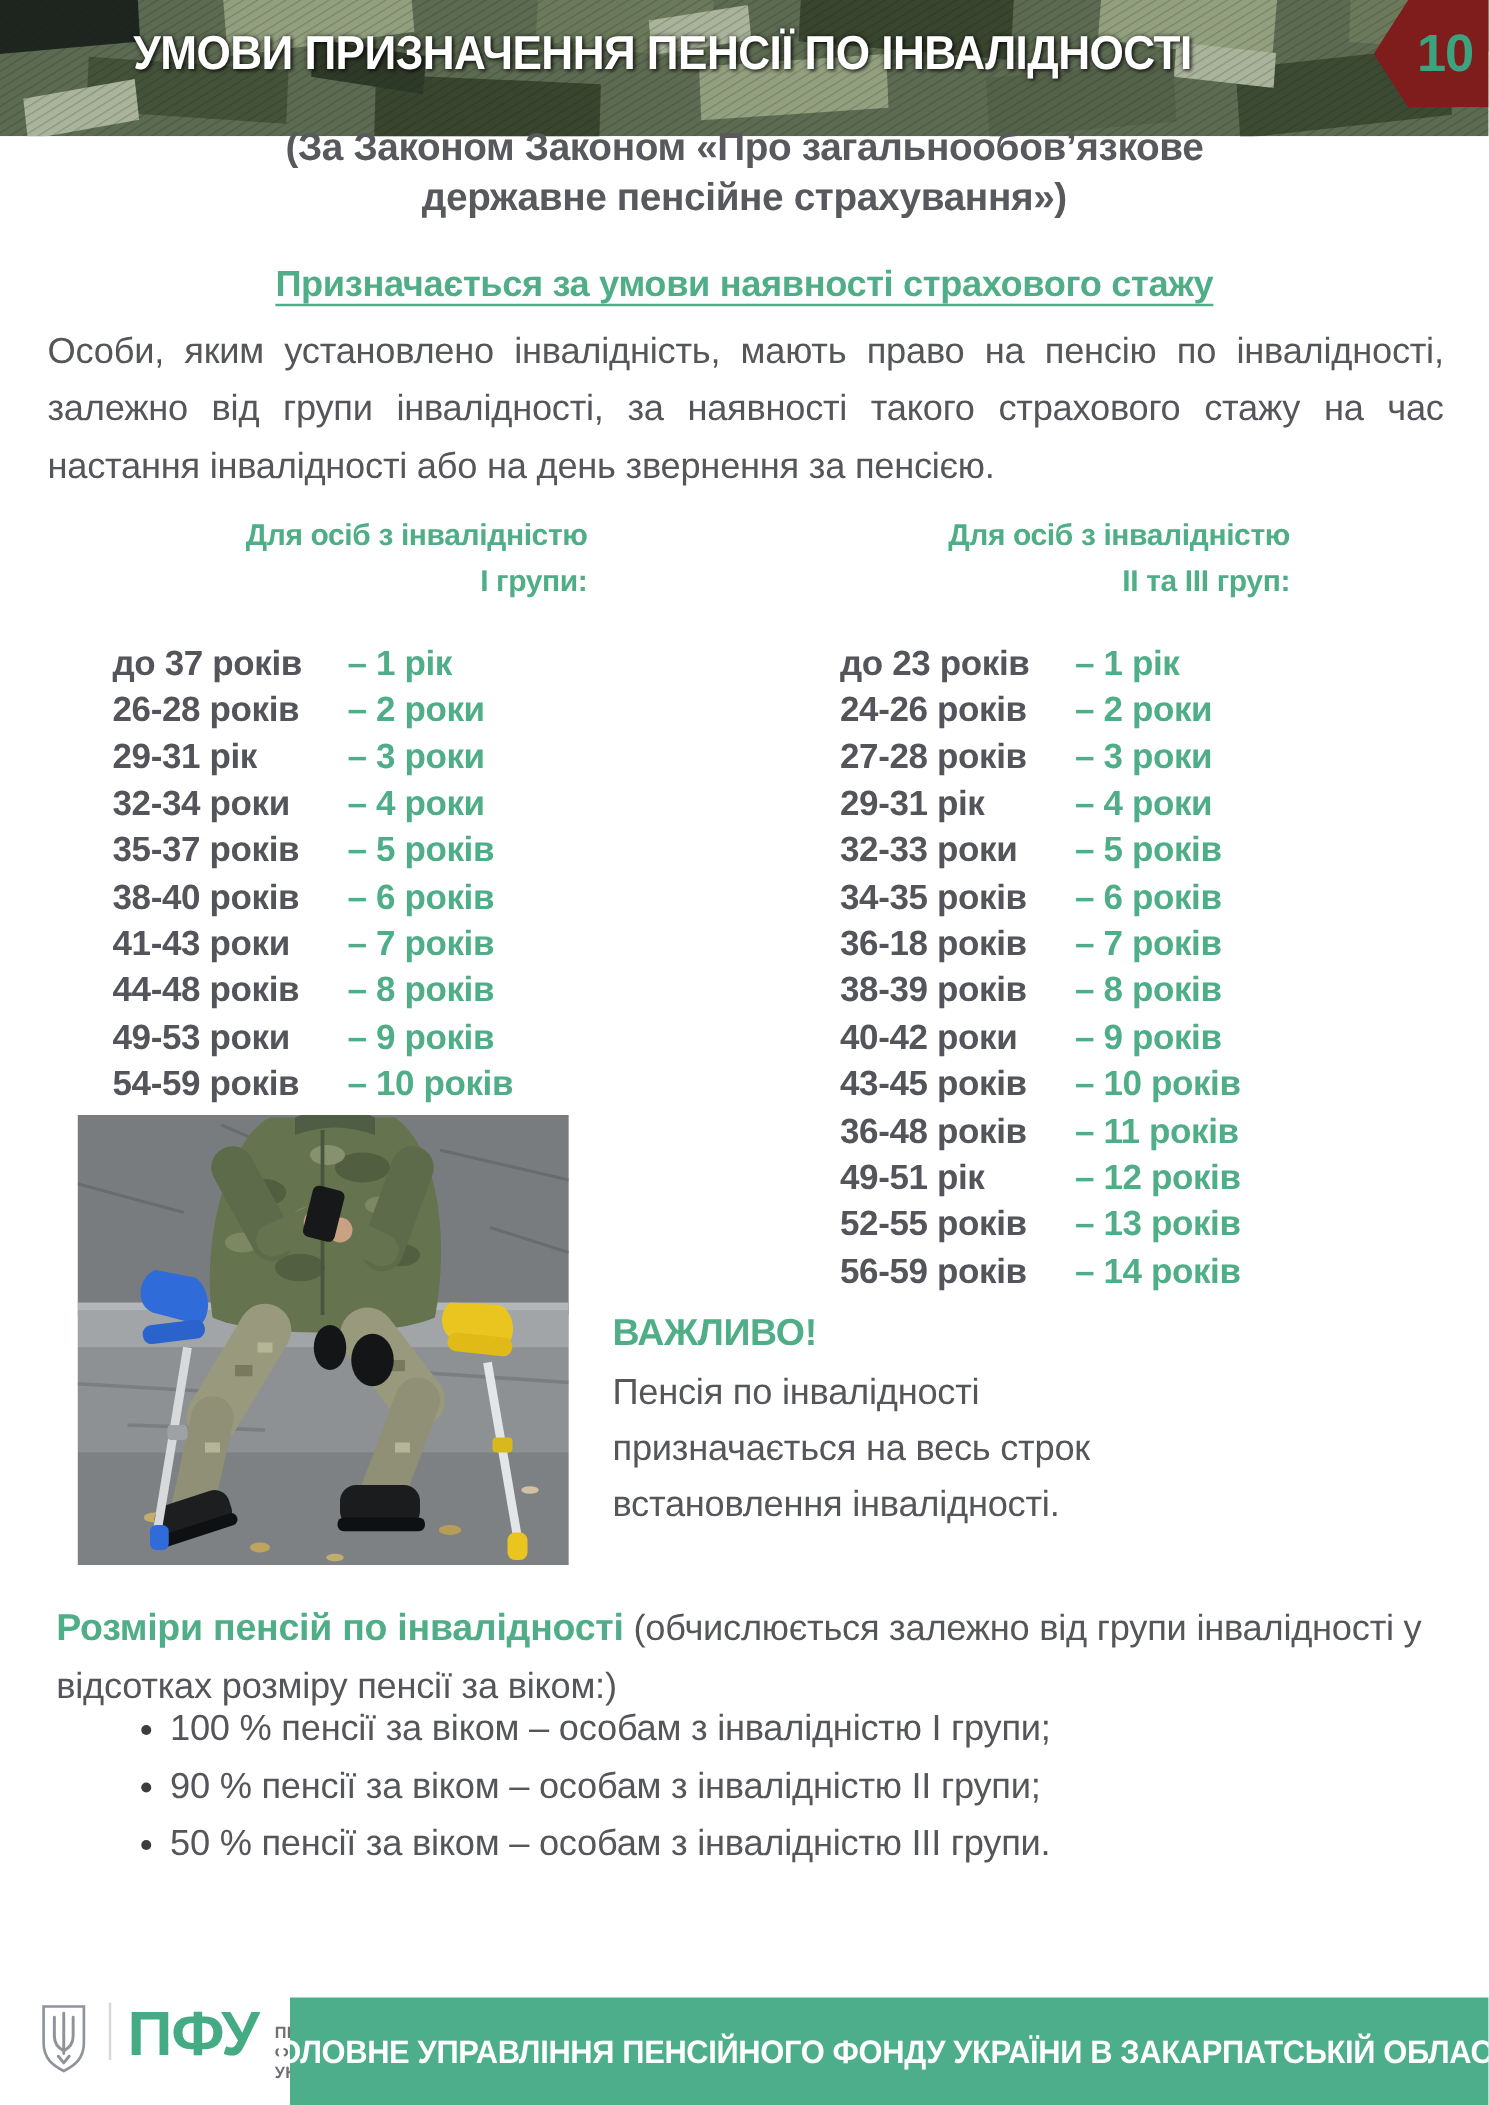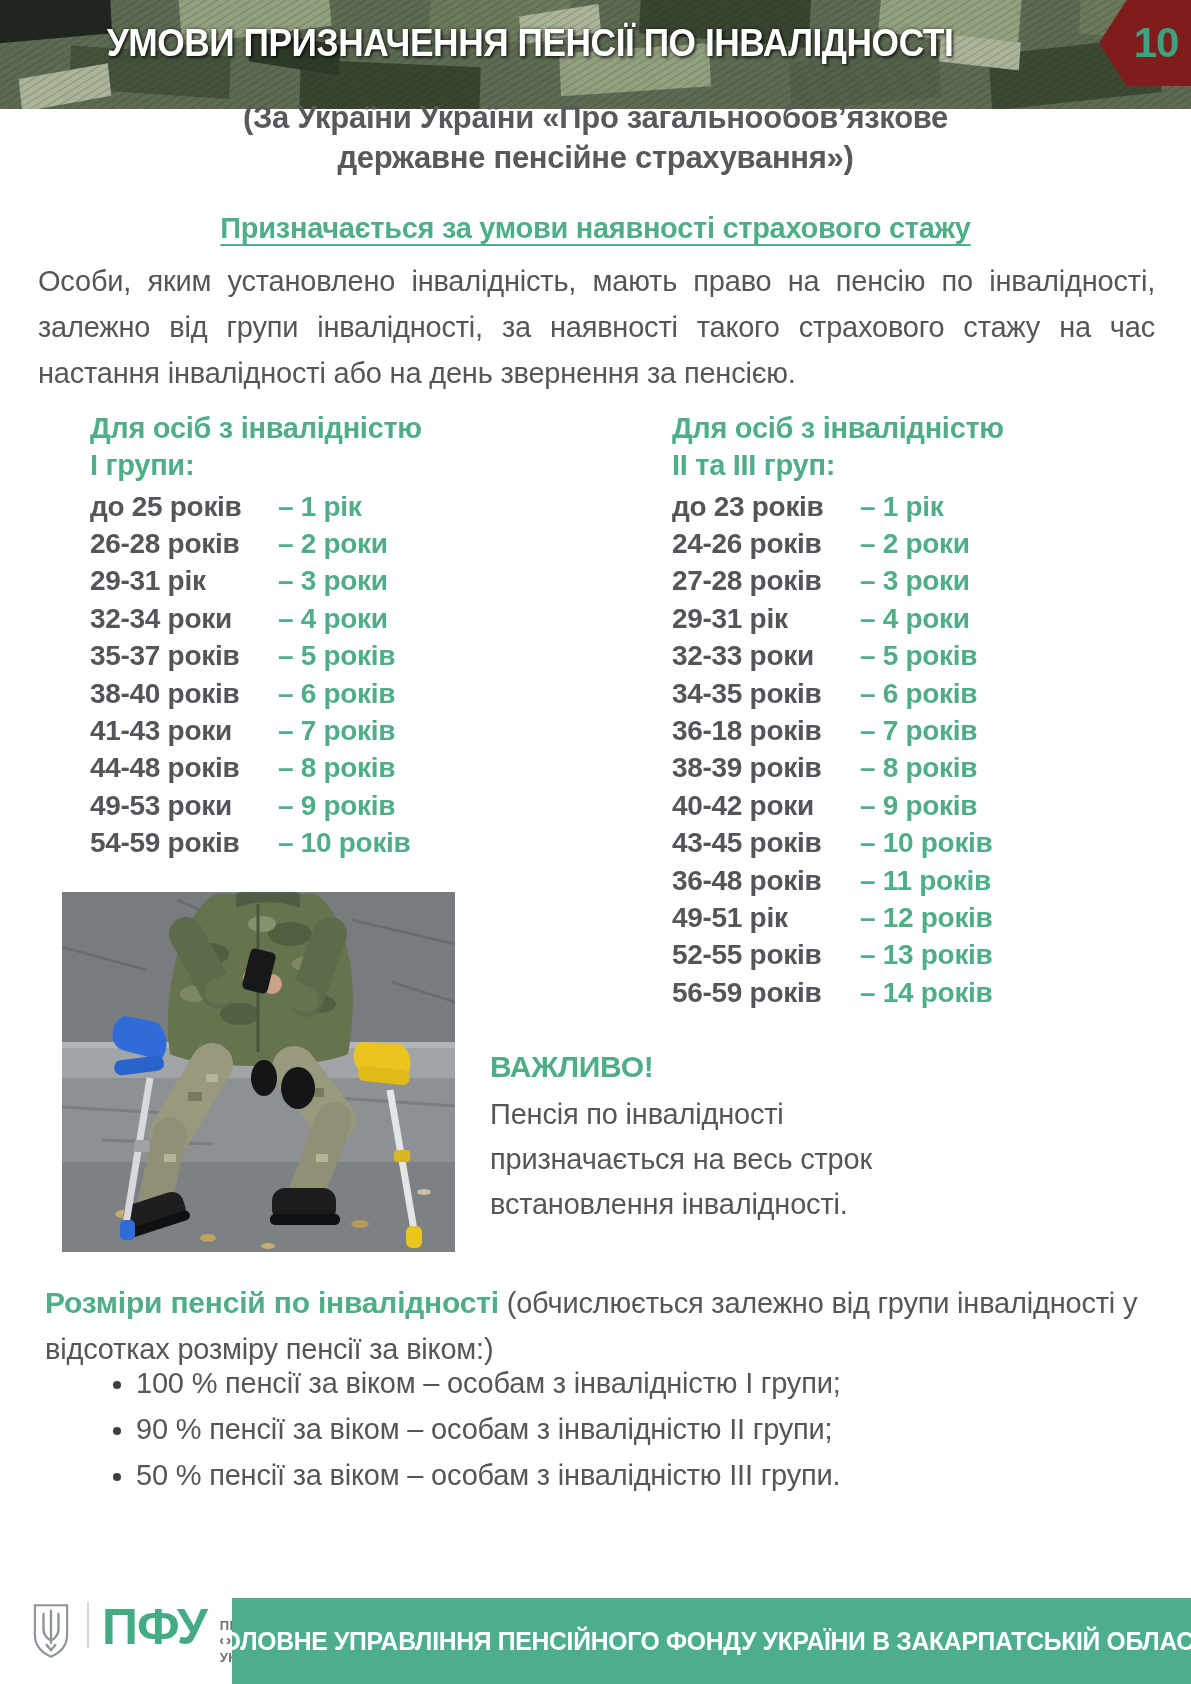--- a/index.html
+++ b/index.html
@@ -45,22 +45,22 @@
   .intro {
     position:absolute; top:258px; left:38px; width:1117px;
     font-size:29px; line-height:46px; text-align:justify; color:#55565a; letter-spacing:-0.2px;
   }
 
   
   .col { position:absolute; top:410px; }
   .col-1 { left:90px;  width:380px; }
   .col-2 { left:672px; width:360px; }
   .col-heading {
-    text-align:left; color:#4fae87; font-size:29px; font-weight:700; line-height:37px;
-    letter-spacing:-0.3px; margin-bottom:4px;
+    text-align:right; color:#4fae87; font-size:24px; font-weight:700; line-height:37px;
+    letter-spacing:-0.3px; margin-bottom:28px;
   }
   .rows { }
   .row { display:flex; height:37.4px; align-items:center; font-size:28px; font-weight:700; letter-spacing:-0.3px; }
   .row .age  { width:188px; color:#54555a; }
   .row .term { color:#4fae87; }
 
   
   .photo { position:absolute; left:62px; top:892px; width:393px; height:360px; overflow:hidden; }
   .photo svg { display:block; width:100%; height:100%; }
 
@@ -121,36 +121,36 @@
       </pattern>
       <rect width="1191" height="86" fill="url(#weave)"></rect>
     </svg>
     <div class="banner-title">УМОВИ ПРИЗНАЧЕННЯ ПЕНСІЇ ПО ІНВАЛІДНОСТІ</div>
     <div class="page-chip">
       <span>10</span>
     </div>
   </div>
 
   <div class="subtitle">
-    <div>(За України України «Про загальнообов’язкове</div>
+    <div>(За Законом Законом «Про загальнообов’язкове</div>
     <div>державне пенсійне страхування»)</div>
   </div>
 
   <div class="cond-heading">Призначається за умови наявності страхового стажу</div>
 
   <div class="intro">Особи, яким установлено інвалідність, мають право на пенсію по інвалідності, залежно від групи інвалідності, за наявності такого страхового стажу на час настання інвалідності або на день звернення за пенсією.</div>
 
   <div class="col col-1">
     <div class="col-heading">
       <div>Для осіб з інвалідністю</div>
       <div>І групи:</div>
     </div>
     <div class="rows">
       <div class="row">
-          <span class="age">до 25 років</span>
+          <span class="age">до 37 років</span>
           <span class="term">– 1 рік</span>
         </div>
       <div class="row">
           <span class="age">26-28 років</span>
           <span class="term">– 2 роки</span>
         </div>
       <div class="row">
           <span class="age">29-31 рік</span>
           <span class="term">– 3 роки</span>
         </div>

